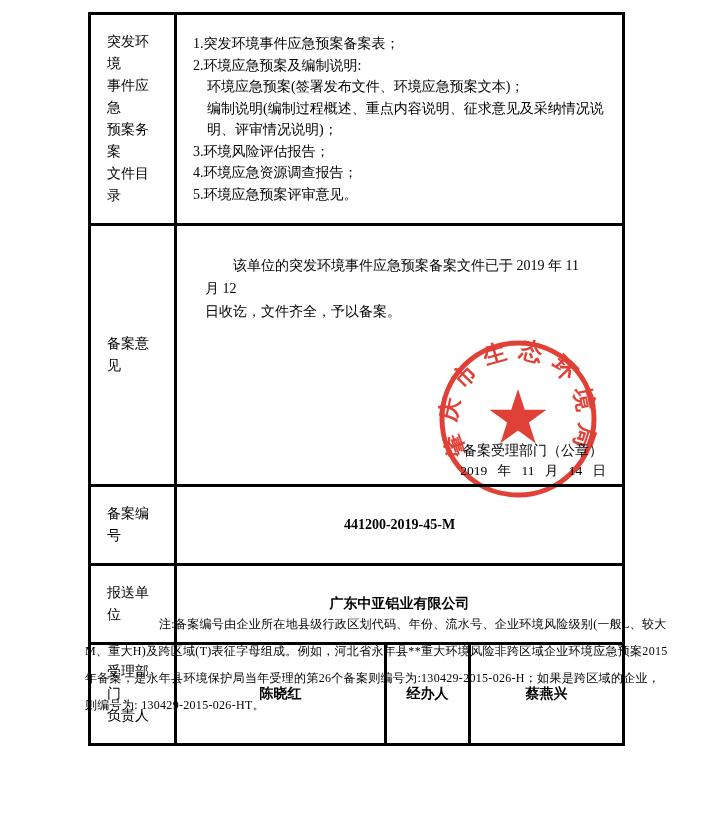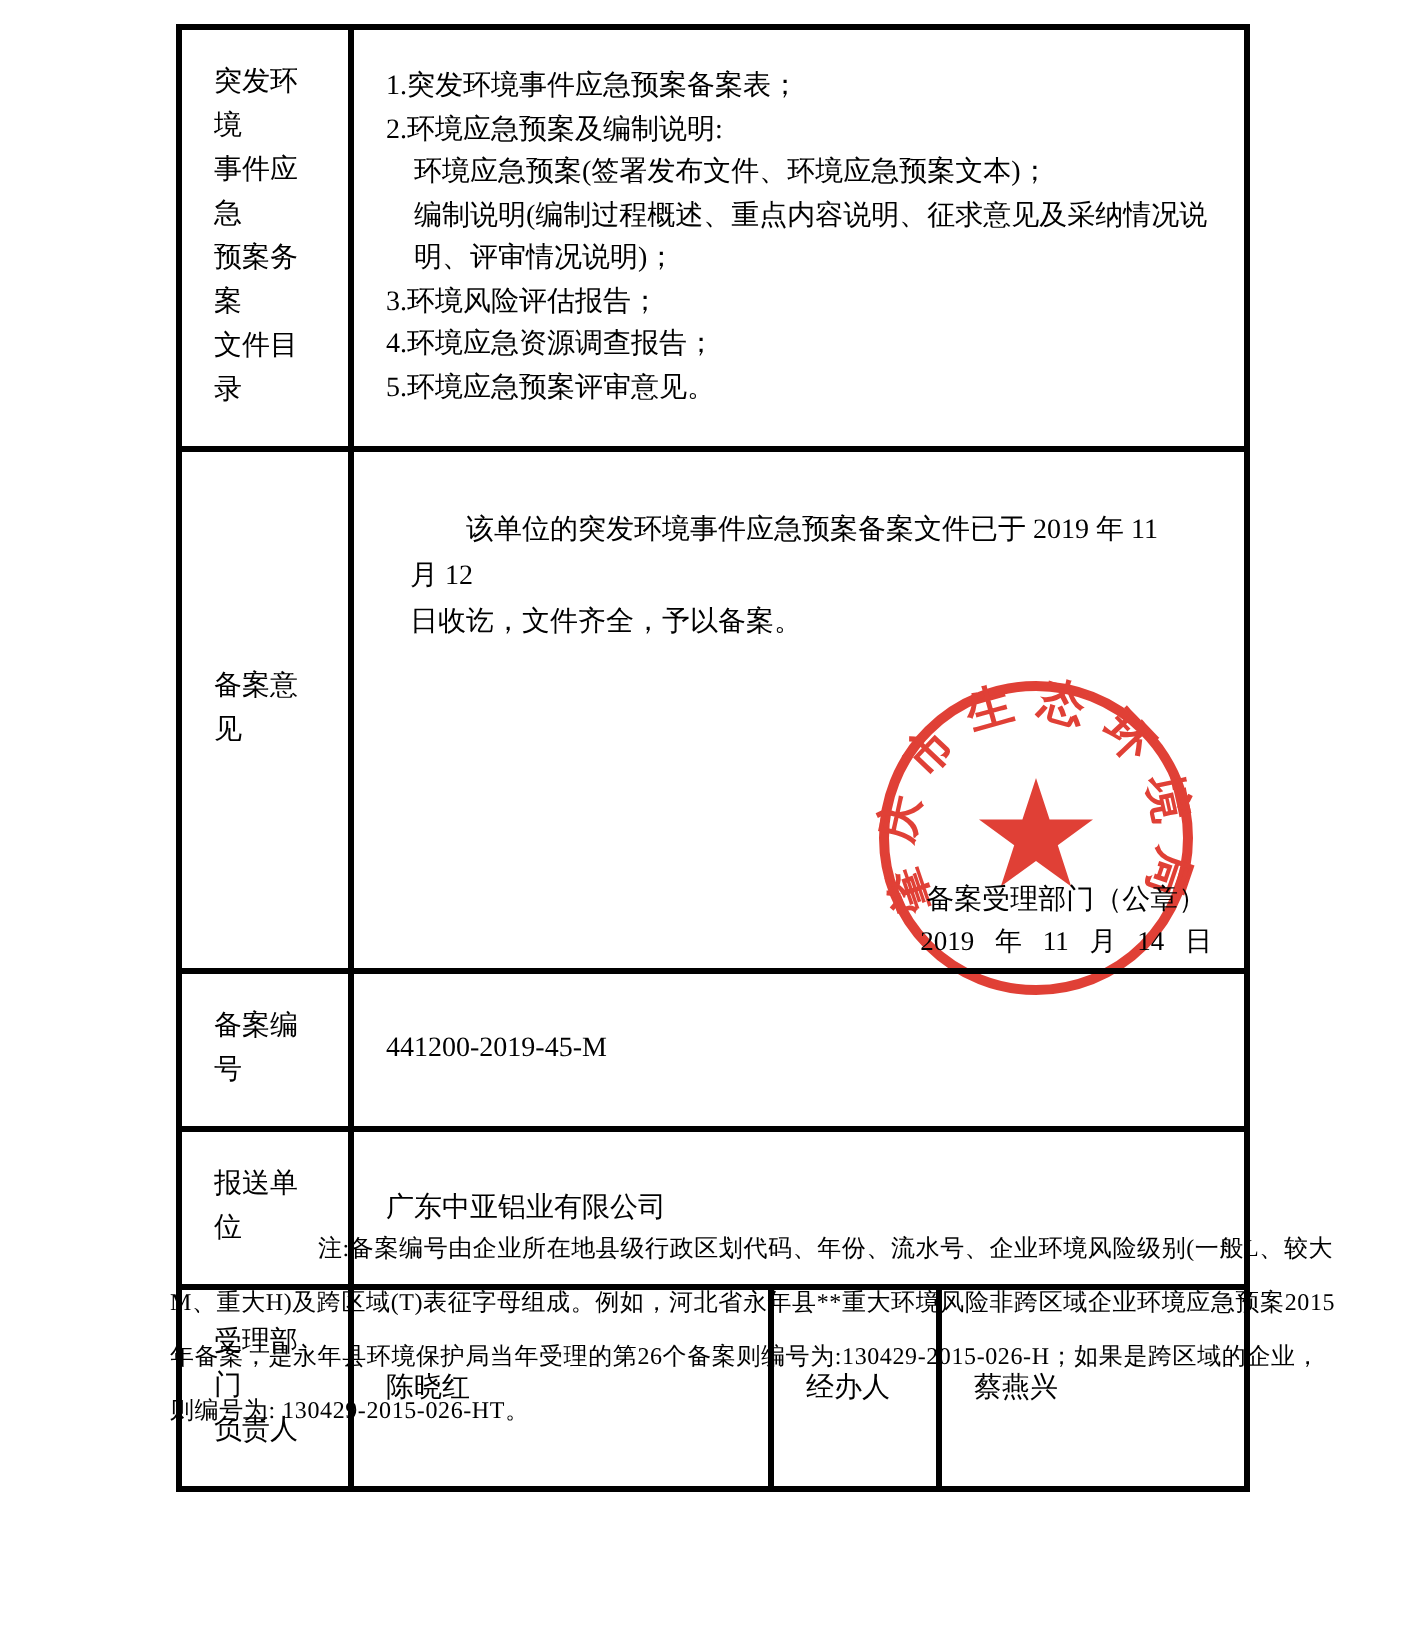--- a/index.html
+++ b/index.html
@@ -18,21 +18,21 @@
   table.doc-table td{border:3px solid #000000;padding:16px;}
   td.label-cell{
     vertical-align:middle;
     font-size:14px;line-height:22px;white-space:pre-line;
   }
   td.content-cell{
     vertical-align:middle;font-size:14px;line-height:21.5px;
     padding:4px 8px;white-space:pre-line;text-align:left;
   }
   td.value-cell{
-    vertical-align:middle;font-size:14px;
+    text-align:center;vertical-align:middle;font-size:14px;font-weight:bold;
   }
   tr.row-directory{height:168px;}
   tr.row-opinion{height:261px;}
   tr.row-number{height:34px;}
   tr.row-unit{height:37px;}
   tr.row-acceptance{height:55px;}
 
   td.opinion-cell{
     position:relative;vertical-align:top;padding:12px 10px 0 10px;
   }

